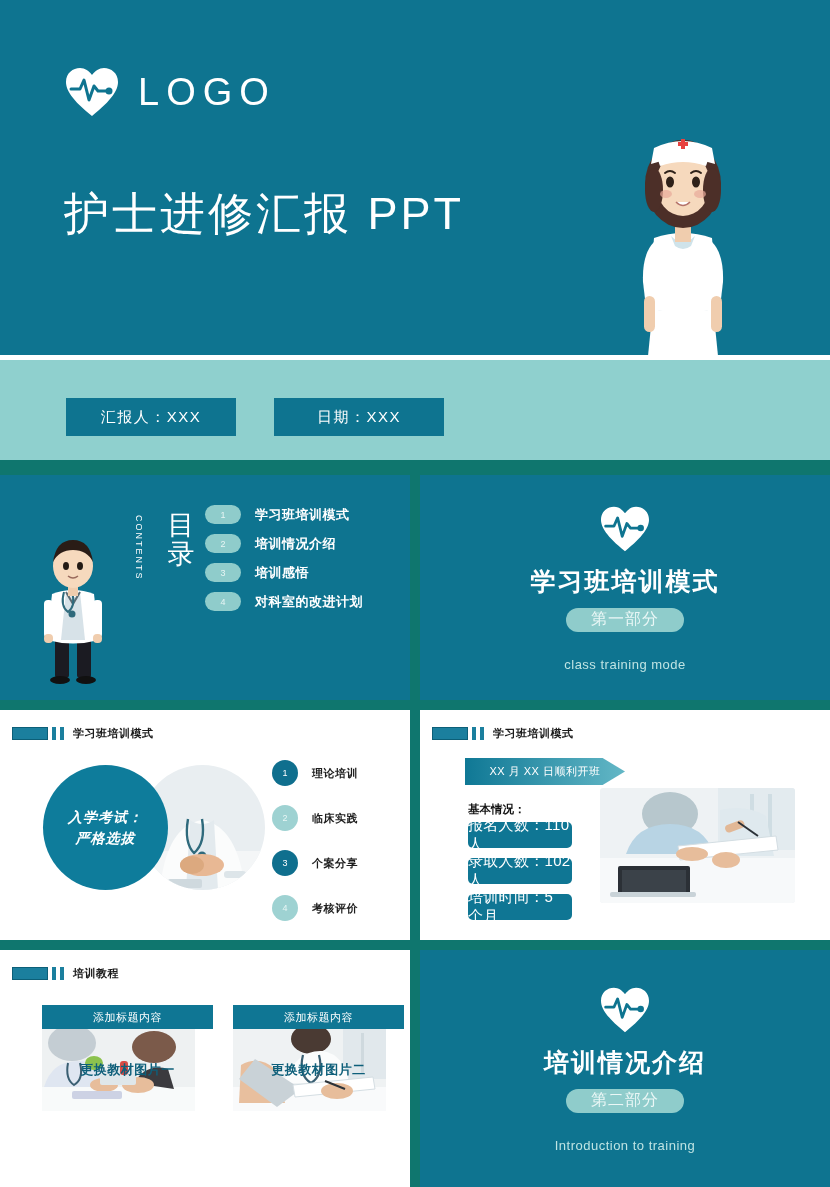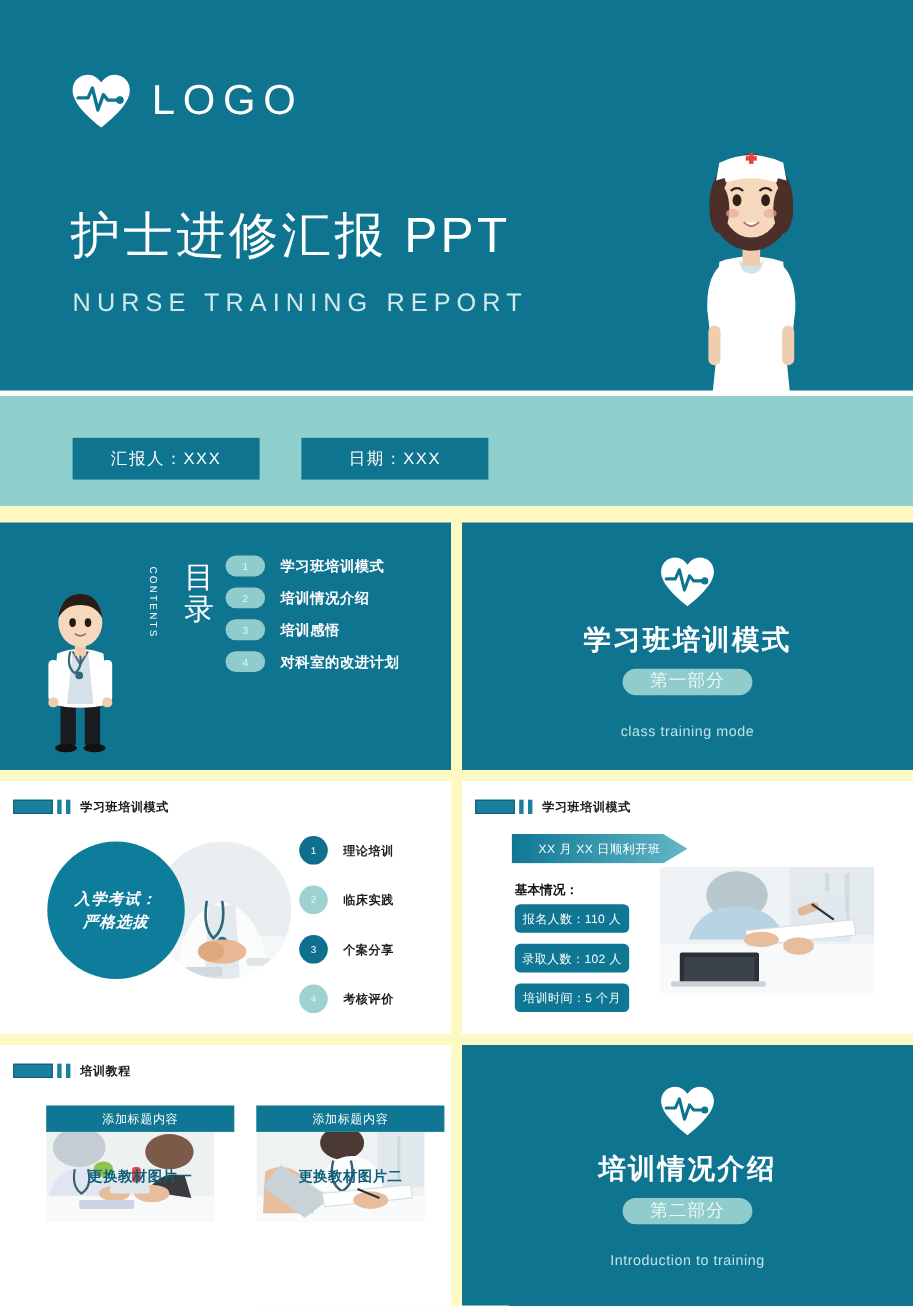--- a/index.html
+++ b/index.html
@@ -3,21 +3,21 @@
 <meta charset="utf-8">
 <title>护士进修汇报 PPT</title>
 <style>
   html,body{margin:0;padding:0;background:#ffffff;}
   body{
     width:830px;height:1187px;
     font-family:"Liberation Sans","DejaVu Sans",sans-serif;
     -webkit-font-smoothing:antialiased;
     overflow:hidden;
   }
-  .deck{position:relative;width:830px;height:1187px;background:#fef9c3;}
+  .deck{position:relative;width:830px;height:1187px;background:#0f766e;}
 
   
   .slide{position:absolute;overflow:hidden;}
   .teal{background:#0e7490;}
 
   
   #cover{left:0;top:0;width:830px;height:460px;background:#0e7490;}
   #cover .aqua-band{
     position:absolute;left:0;bottom:0;width:830px;height:100px;
     background:#8fd0ce;
@@ -124,21 +124,21 @@
     position:absolute;left:45px;top:48px;width:160px;height:27px;
     background:linear-gradient(90deg,#0f7895 0%,#63b7c6 100%);
     color:#fff;font-size:11px;display:flex;align-items:center;justify-content:center;
     letter-spacing:.5px;
     clip-path:polygon(0 0, 86% 0, 100% 50%, 86% 100%, 0 100%);
   }
   .basic-title{position:absolute;left:48px;top:92px;color:#111;font-size:11.5px;font-weight:bold;}
   .stat-list{position:absolute;left:48px;top:112px;display:flex;flex-direction:column;gap:10px;}
   .stat-pill{
     width:104px;height:26px;border-radius:5px;background:#0f7694;
-    color:#fff;font-size:11px;display:flex;align-items:center;justify-content:center;
+    color:#fff;font-size:15px;display:flex;align-items:center;justify-content:center;
     letter-spacing:.3px;
   }
   .m2-photo{position:absolute;left:180px;top:78px;width:195px;height:115px;border-radius:3px;overflow:hidden;}
 
   
   .cards{position:absolute;left:42px;top:55px;display:flex;gap:20px;}
   .card{width:171px;}
   .card-head{
     height:24px;background:#0f7694;color:#fff;font-size:11px;
     display:flex;align-items:center;justify-content:center;letter-spacing:.5px;
@@ -212,21 +212,20 @@
     <div class="logo-row">
       <svg class="heart-logo" viewBox="0 0 56 52">
         <path d="M28 50 C8 34 2 24 2 16 C2 7 9 2 16 2 C21 2 25 5 28 9 C31 5 35 2 40 2 C47 2 54 7 54 16 C54 24 48 34 28 50 Z" fill="#ffffff"></path>
         <path d="M7 23 H16 L20 14 L25 34 L30 20 L34 25 H44" stroke="#0e7490" stroke-width="3" fill="none" stroke-linecap="round" stroke-linejoin="round"></path>
         <circle cx="45" cy="25" r="3.5" fill="#0e7490"></circle>
       </svg>
       <span class="logo-text">LOGO</span>
     </div>
 
     <div class="cover-title">护士进修汇报 PPT</div>
-    <div class="cover-sub">NURSE TRAINING REPORT</div>
 
     <div class="cover-btns">
       <div class="cover-btn">汇报人：XXX</div>
       <div class="cover-btn">日期：XXX</div>
     </div>
   </div>
 
   <div class="slide teal" id="toc">
     <svg class="doctor" viewBox="0 0 86 150">
       <rect x="25" y="96" width="14" height="48" rx="3" fill="#1b1b22"></rect>

